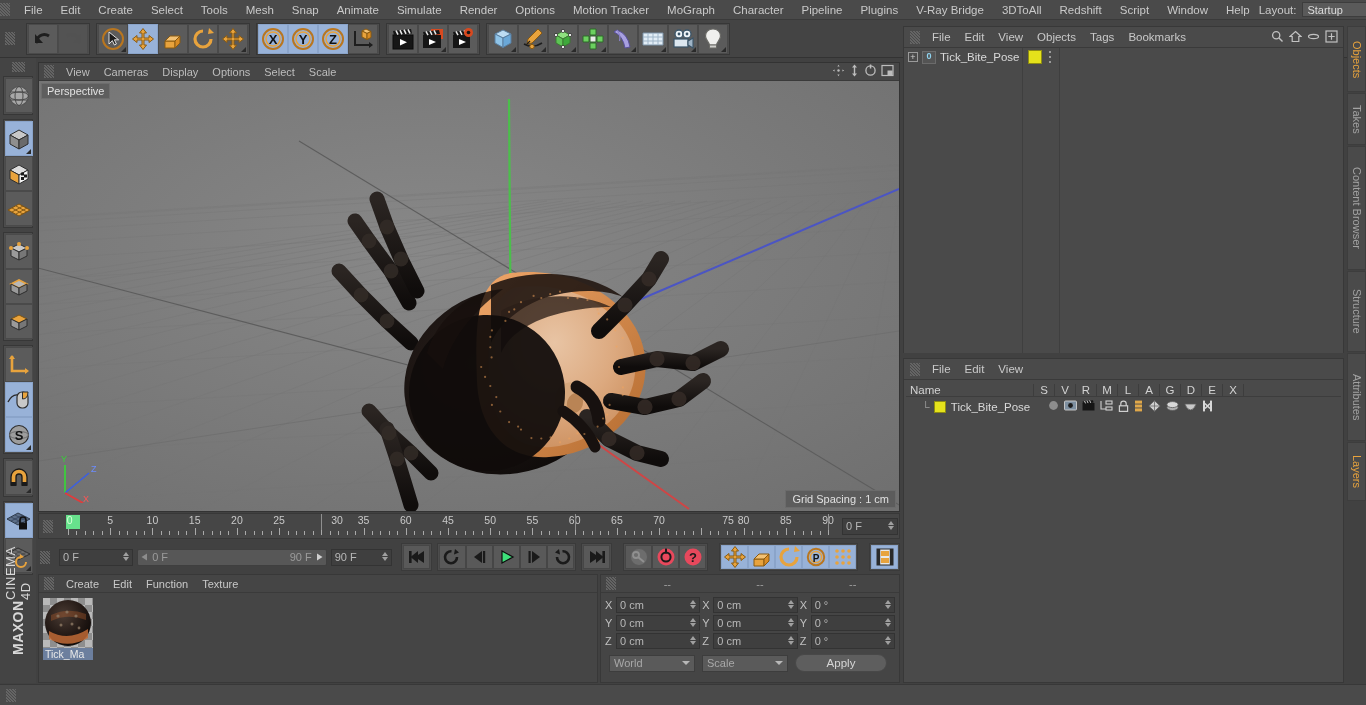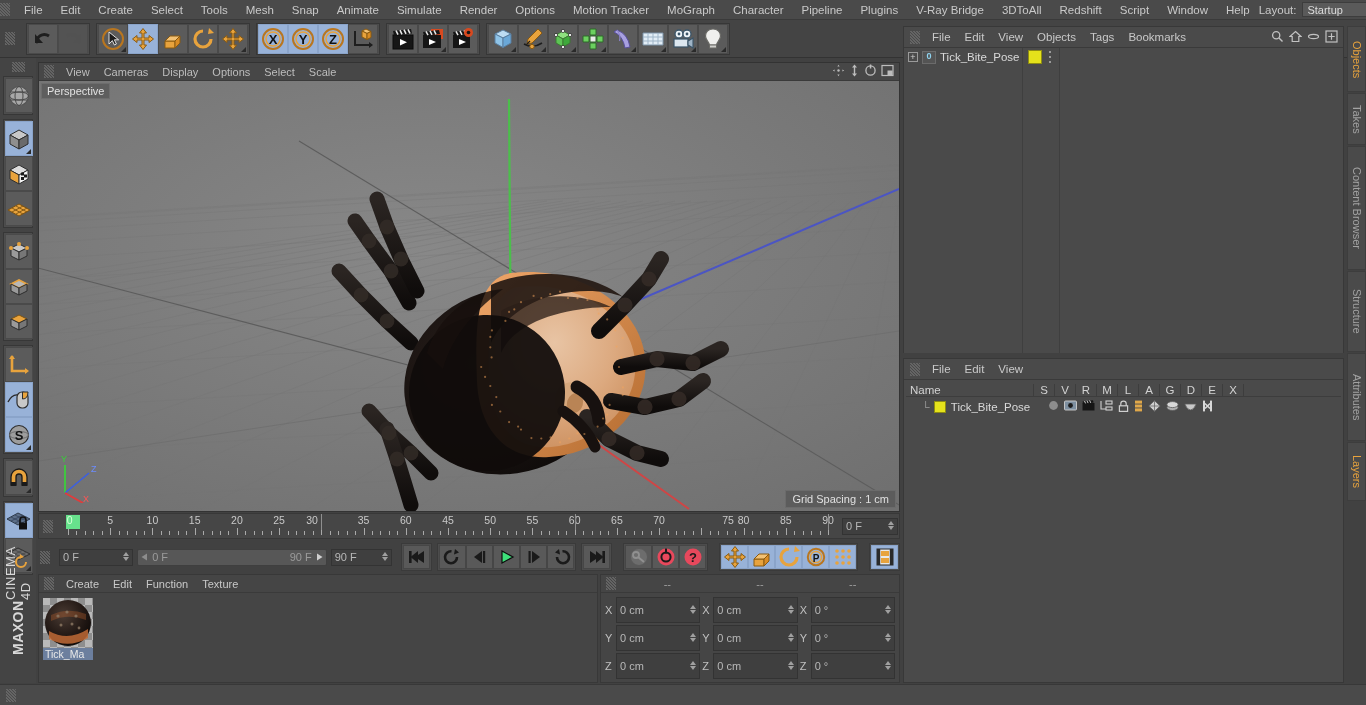--- a/index.html
+++ b/index.html
@@ -228,21 +228,21 @@
   
   #coords {
     position: absolute; left: 600px; top: 574px; width: 300px; height: 109px;
     background: #454545; border: 1px solid #383838;
   }
   #coordhead { height: 18px; display: flex; align-items: center; border-bottom: 1px solid #3a3a3a; }
   #coordhead .ch { flex: 1; text-align: center; color: #a0a0a0; font-size: 11px; }
   .coordrow { display: flex; align-items: center; gap: 2px; padding: 1px 4px; }
   .coordcell { display: flex; align-items: center; flex: 1; gap: 3px; }
   .coordcell .ax { width: 8px; color: #c0c0c0; font-size: 11px; }
-  .coordcell .numfield { flex: 1; height: 26px; }
+  .coordcell .numfield { flex: 1; height: 16px; }
   #coordfoot { display: flex; align-items: center; gap: 7px; padding: 4px 6px 0 8px; }
   #coordfoot .combo { height: 17px; width: 86px; color: #a8a8a8; }
   .btn-apply {
     width: 92px; height: 18px; background: #5e5e5e;
     border: 1px solid #484848; border-radius: 9px;
     display: flex; align-items: center; justify-content: center;
     color: #d6d6d6; font-size: 11.5px; cursor: default;
   }
 
   
@@ -986,21 +986,21 @@
         <div class="tick min" style="left:734.7px"></div>
         <div class="tick min" style="left:743.1px"></div>
         <div class="tick min" style="left:751.6px"></div>
         <div class="tick maj" style="left:760.0px"></div>
         <div class="lab" style="left: 0px; z-index: 5; color: rgb(216, 255, 216); transform: translateX(-20%);">0</div>
         <div class="lab" style="left:42.2px">5</div>
         <div class="lab" style="left:84.4px">10</div>
         <div class="lab" style="left:126.7px">15</div>
         <div class="lab" style="left:168.9px">20</div>
         <div class="lab" style="left:211.1px">25</div>
-        <div class="lab" style="left:244px">30</div>
+        <div class="lab" style="left:269px">30</div>
         <div class="lab" style="left:295.6px">35</div>
         <div class="lab" style="left:337.8px">60</div>
         <div class="lab" style="left:380.0px">45</div>
         <div class="lab" style="left:422.2px">50</div>
         <div class="lab" style="left:464.4px">55</div>
         <div class="lab" style="left:506.7px">60</div>
         <div class="lab" style="left:548.9px">65</div>
         <div class="lab" style="left:591.1px">70</div>
         <div class="lab" style="left:660px">75</div>
         <div class="lab" style="left:675.6px">80</div>
@@ -1313,20 +1313,31 @@
             <div class="numfield">
               <span>0 °</span>
               <span class="spin">
                 <i class="u"></i>
                 <i class="d"></i>
               </span>
             </div>
           </div>
         </div>
       </div>
+    <div id="coordfoot">
+      <div class="combo">
+        <span>World</span>
+        <span class="arrow"></span>
+      </div>
+      <div class="combo">
+        <span>Scale</span>
+        <span class="arrow"></span>
+      </div>
+      <div class="btn-apply">Apply</div>
+    </div>
   </div>
 
   <div id="objects-panel">
     <div id="obj-menu">
       <div class="grip" style="margin-left:6px"></div>
       <div class="menubar" id="objmenu-items">
           <div class="menu-item">File</div>
           <div class="menu-item">Edit</div>
           <div class="menu-item">View</div>
           <div class="menu-item">Objects</div>

